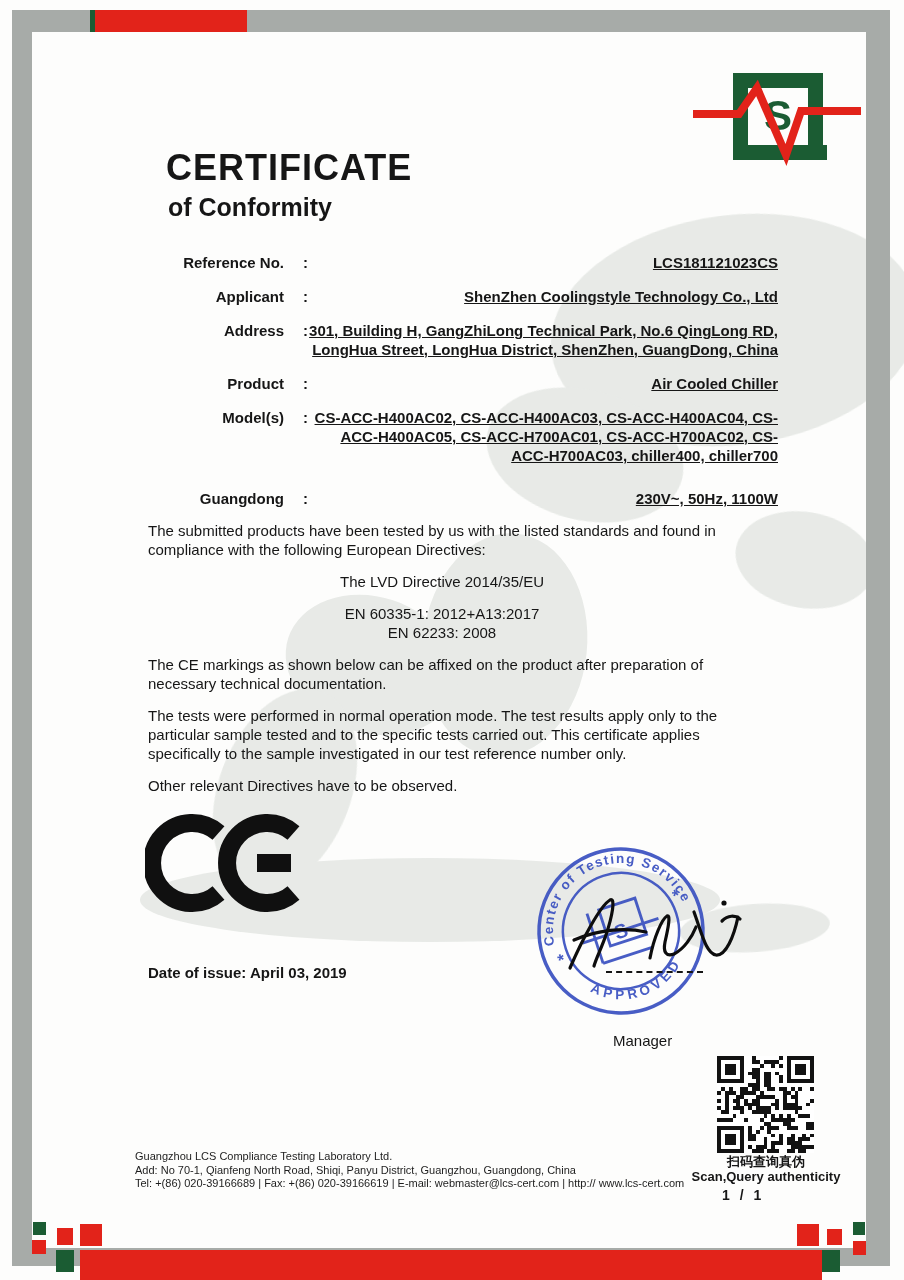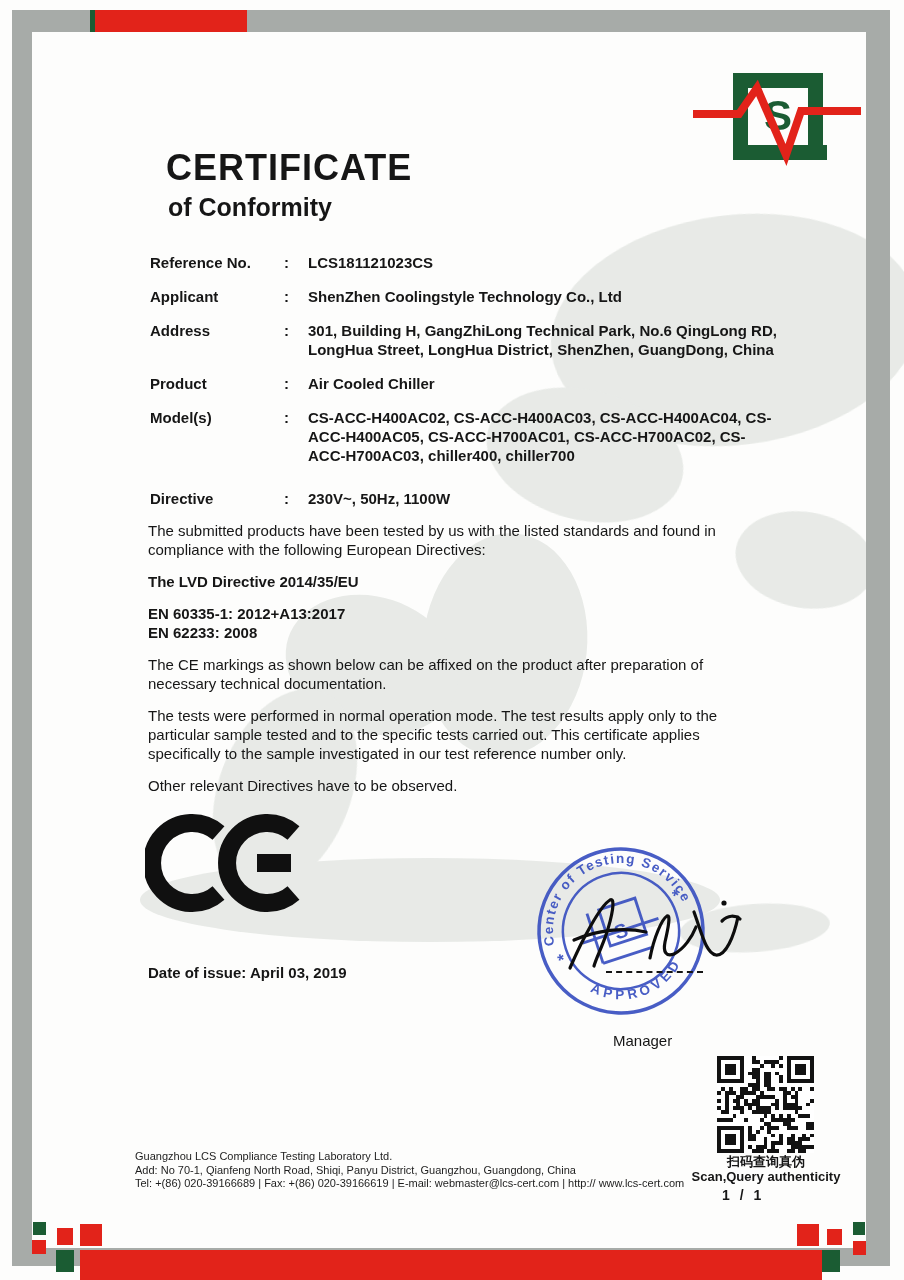--- a/index.html
+++ b/index.html
@@ -12,28 +12,28 @@
   
   .fr{position:absolute;background:#a7aba8;z-index:1;}
   .orn{position:absolute;z-index:2;}
   .red{background:#e2231a;}
   .green{background:#1b5c33;}
   
   .content{position:absolute;z-index:3;margin-top:7px;}
   .title{position:absolute;left:166px;top:140px;font-size:36px;font-weight:bold;letter-spacing:1px;}
   .subtitle{position:absolute;left:168px;top:186px;font-size:25px;font-weight:bold;}
   .fields{position:absolute;left:150px;top:246px;width:628px;font-size:15px;font-weight:bold;line-height:19px;}
-  .frow{display:flex;margin-bottom:15px;}
+  .frow{display:flex;margin-bottom:15px;text-align:right;}
   .frow.gap-lg{margin-bottom:24px;}
   .flabel{width:134px;flex:none;}
   .fcolon{width:24px;flex:none;}
-  .fvalue{flex:1;}
+  .fvalue{flex:1;text-decoration:underline;}
   .bodytext{position:absolute;left:148px;top:514px;width:588px;font-size:15px;line-height:19px;}
   .bodytext p{margin:0 0 13px 0;}
-  .bodytext .bold{font-weight:bold;}
+  .bodytext .bold{font-weight:normal;text-align:center;}
   .std{margin-bottom:0 !important;}
   .std-last{margin-bottom:13px !important;}
   .ce{position:absolute;left:145px;top:810px;z-index:3;}
   .dateline{position:absolute;left:148px;top:957px;font-size:15px;font-weight:bold;text-align:center;}
   .stamp{position:absolute;left:532px;top:842px;z-index:3;opacity:.92;}
   .sig{position:absolute;left:552px;top:884px;z-index:4;}
   .sigrule{position:absolute;left:606px;top:971px;width:97px;border-top:2px dashed #151515;z-index:4;}
   .manager{position:absolute;left:613px;top:1032px;font-size:15px;z-index:4;}
   .qr{position:absolute;left:717px;top:1056px;width:97px;height:97px;background:#fff;z-index:3;}
   .qr svg{display:block;}
@@ -116,21 +116,21 @@
       <div class="flabel">Product</div>
       <div class="fcolon">:</div>
       <div class="fvalue">Air Cooled Chiller</div>
     </div>
     <div class="frow gap-lg">
       <div class="flabel">Model(s)</div>
       <div class="fcolon">:</div>
       <div class="fvalue">CS-ACC-H400AC02, CS-ACC-H400AC03, CS-ACC-H400AC04, CS-ACC-H400AC05, CS-ACC-H700AC01, CS-ACC-H700AC02, CS-ACC-H700AC03, chiller400, chiller700</div>
     </div>
     <div class="frow">
-      <div class="flabel">Directive</div>
+      <div class="flabel">Guangdong</div>
       <div class="fcolon">:</div>
       <div class="fvalue">230V~, 50Hz, 1100W</div>
     </div>
   </div>
 
   <div class="bodytext content">
     <p>The submitted products have been tested by us with the listed standards and found in compliance with the following European Directives:</p>
     <p class="bold">The LVD Directive 2014/35/EU</p>
     <p class="bold std">EN 60335-1: 2012+A13:2017</p>
     <p class="bold std-last">EN 62233: 2008</p>

